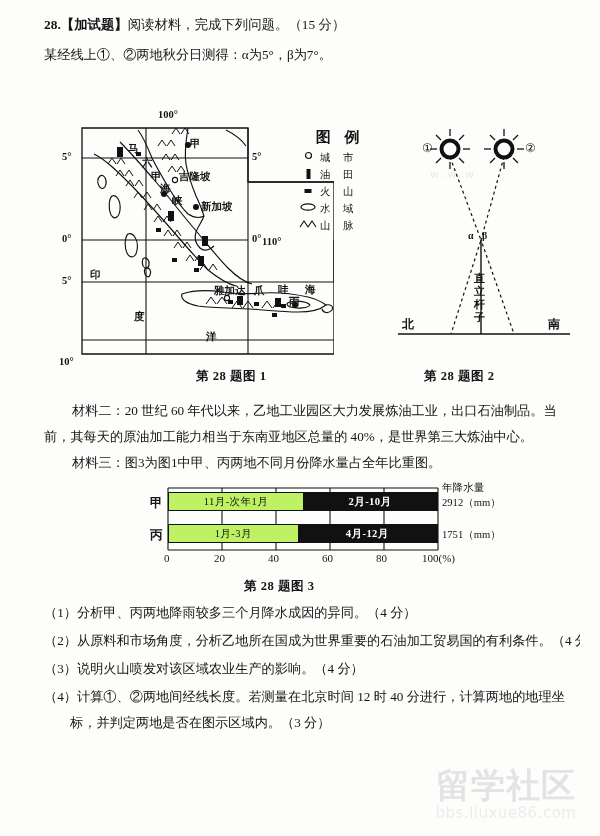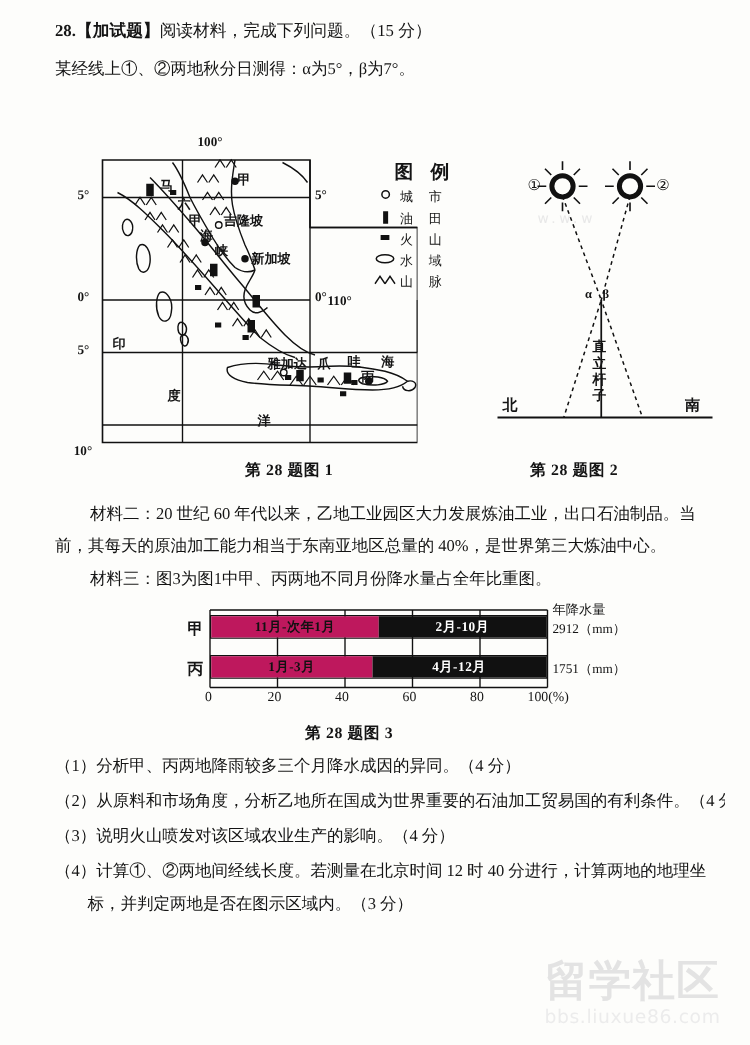--- a/index.html
+++ b/index.html
@@ -28,21 +28,21 @@
   .lg-txt{letter-spacing:5px;}
 
   
   #fig2{position:absolute;left:388px;top:122px;width:192px;height:238px;}
 
   
   #fig3{position:absolute;left:120px;top:484px;width:370px;height:86px;}
   .bc-rowlab{position:absolute;font-size:12.5px;font-weight:bold;}
   .bar{position:absolute;height:19px;border:1.2px solid #111;box-sizing:border-box;display:flex;}
   .seg{display:flex;align-items:center;justify-content:center;font-size:10.6px;white-space:nowrap;box-sizing:border-box;}
-  .seg.dry{background:#be185d;color:#111;font-weight:bold;letter-spacing:.4px;}
+  .seg.dry{background:#bef264;color:#111;font-weight:normal;letter-spacing:.4px;}
   .seg.wet{background:#111;color:#fff;font-weight:bold;letter-spacing:.4px;}
   .ax-num{position:absolute;font-size:11px;}
   .annual{position:absolute;font-size:10.6px;white-space:nowrap;}
 
   
   #wm{position:absolute;left:420px;top:766px;width:172px;height:70px;
       text-align:center;color:#e3e3e3;pointer-events:none;}
   #wm .wm-cn{font-size:34px;font-weight:bold;letter-spacing:1px;line-height:38px;
       font-family:"DejaVu Sans",sans-serif;}
   #wm .wm-url{font-size:15px;letter-spacing:.5px;color:#ececec;

